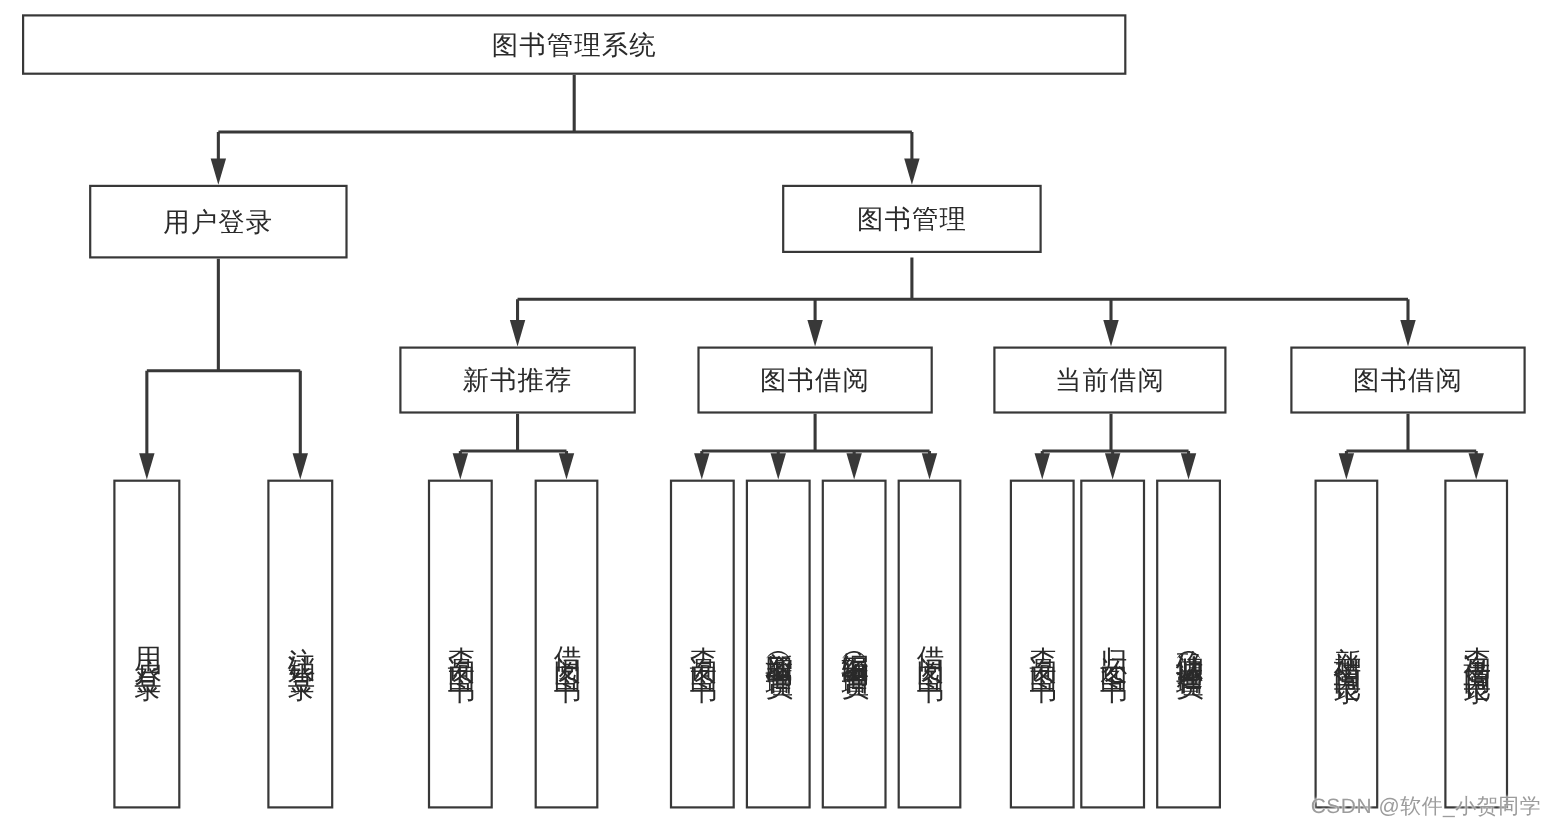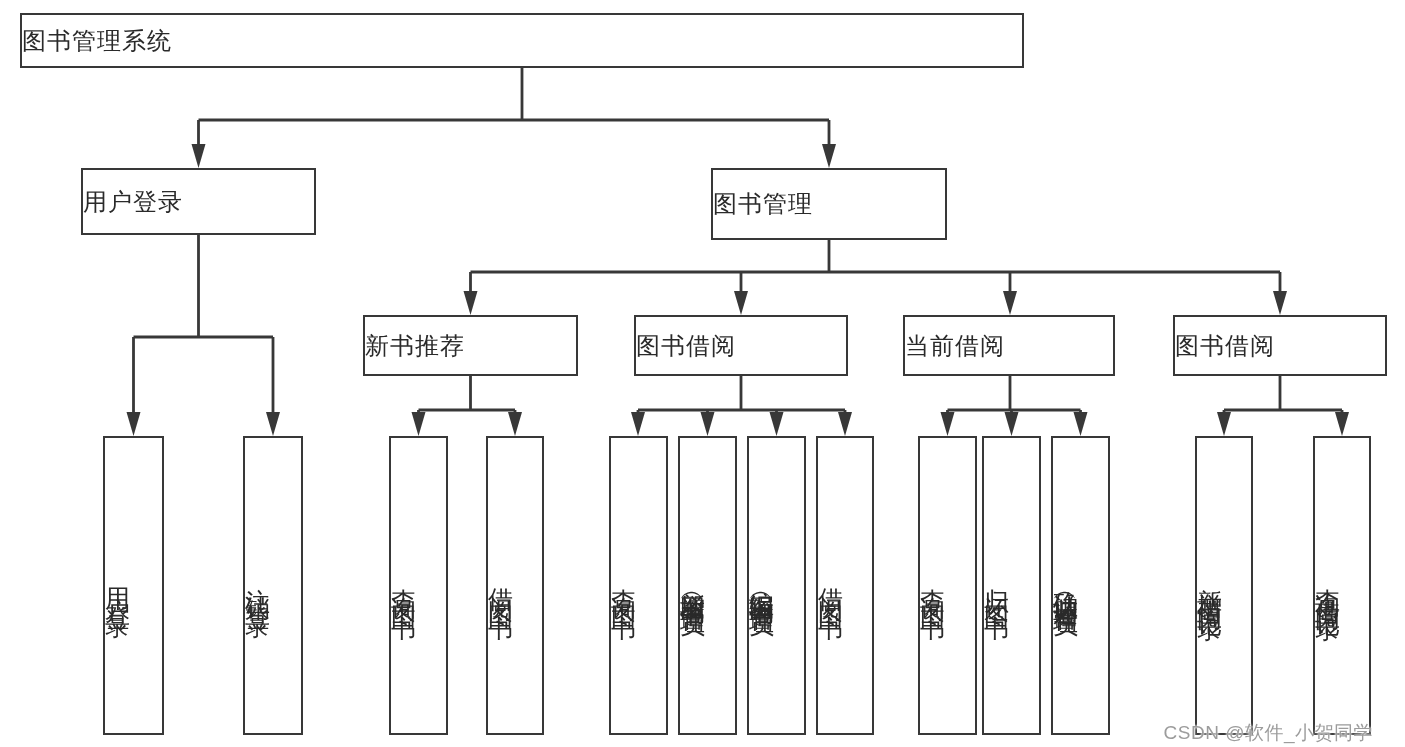--- a/index.html
+++ b/index.html
@@ -21,26 +21,27 @@
     width: 1405px;
     height: 747px;
   }
   .node {
     position: absolute;
     box-sizing: border-box;
     background: #ffffff;
     border: 2.5px solid #383838;
     display: flex;
     align-items: center;
+    justify-content: center;
     color: #2a2a2a;
   }
   .hnode { font-size: 24px; letter-spacing: 1px; white-space: nowrap; }
   .root-node  { left: 20px;   top: 13px;  width: 1004px; height: 55px; }
   .lvl2-a     { left: 81px;   top: 168px; width: 235px;  height: 67px; }
-  .lvl2-b     { left: 711px;  top: 168px; width: 236px;  height: 72px; }
+  .lvl2-b     { left: 711px;  top: 168px; width: 236px;  height: 62px; }
   .lvl3       { top: 315px; height: 61px; }
   .lvl3-a { left: 363px;  width: 215px; }
   .lvl3-b { left: 634px;  width: 214px; }
   .lvl3-c { left: 903px;  width: 212px; }
   .lvl3-d { left: 1173px; width: 214px; }
   .leaf {
     top: 436px;
     height: 299px;
     width: 59px;
   }
@@ -63,21 +64,21 @@
   .leaf-6  { left: 678px;  width: 59px; }
   .leaf-7  { left: 747px;  width: 59px; }
   .leaf-8  { left: 816px;  width: 58px; }
   .leaf-9  { left: 918px;  width: 59px; }
   .leaf-10 { left: 982px;  width: 59px; }
   .leaf-11 { left: 1051px; width: 59px; }
   .leaf-12 { left: 1195px; width: 58px; }
   .leaf-13 { left: 1313px; width: 58px; }
   .watermark {
     position: absolute;
-    right: 32px;
+    right: 4px;
     bottom: 1px;
     font-size: 19px;
     color: #9c9c9c;
     letter-spacing: 0.5px;
     text-shadow: 0 0 3px #ffffff, 0 0 2px #ffffff;
     white-space: nowrap;
   }
 </style>
 </head>
 <body>

